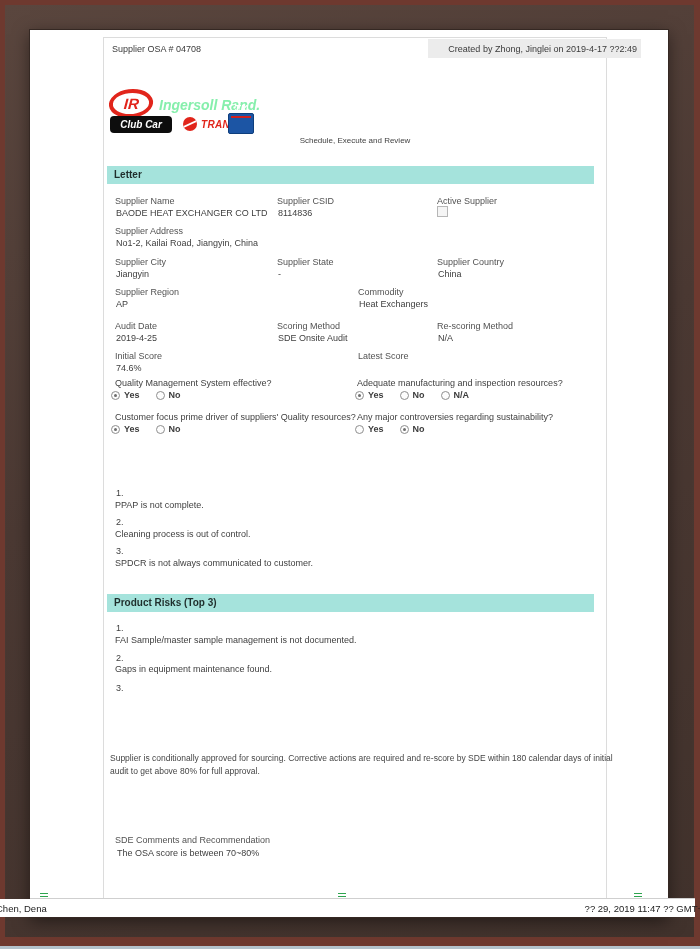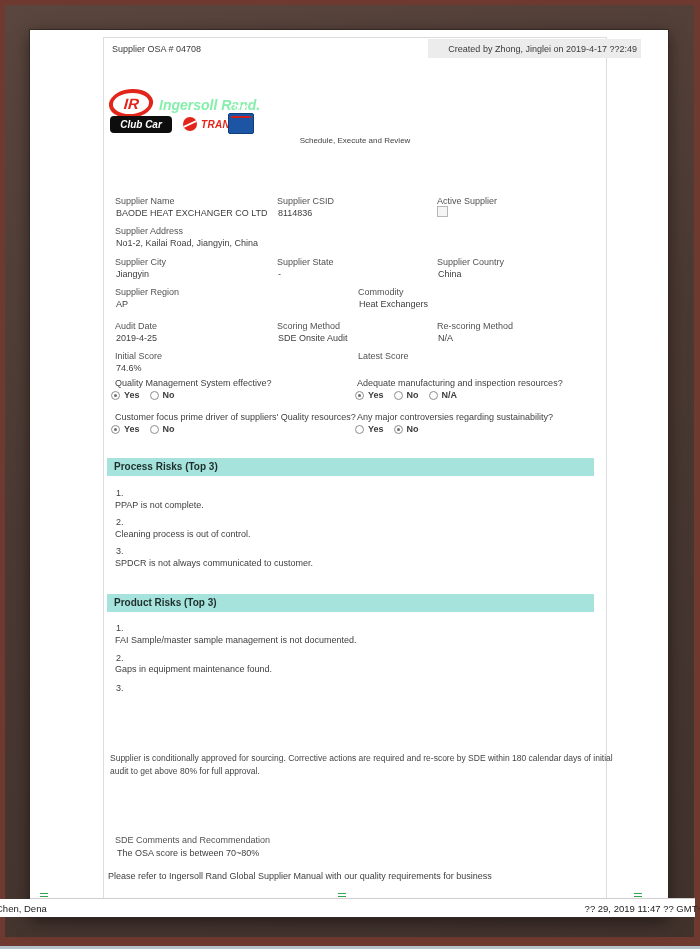--- a/index.html
+++ b/index.html
@@ -14,21 +14,21 @@
                 border:1px solid #dcdcdc; border-bottom:none; background:#fff; }
   .created-box { position:absolute; left:428px; top:39px; width:213px; height:19px; background:#ececec; }
   .t { position:absolute; white-space:nowrap; font-size:9px; color:#484848; }
   .lbl { color:#525252; }
   .val { color:#3e3e3e; }
   .hdr { font-size:9px; color:#3a3a3a; }
   .created-text { position:absolute; left:428px; top:44px; width:209px; text-align:right; font-size:9px; color:#3a3a3a; white-space:nowrap; }
   .bar { position:absolute; left:107px; width:487px; height:18px; background:#a5e3dc; color:#1f2e2c;
          font-weight:bold; font-size:10px; line-height:18px; padding-left:7px; }
   .qlbl { color:#3f3f3f; }
-  .optrow { position:absolute; display:flex; gap:10px; align-items:center; }
+  .optrow { position:absolute; display:flex; gap:16px; align-items:center; }
   .opt { display:flex; align-items:center; gap:4px; }
   .optlabel { font-size:9px; font-weight:bold; color:#3c3c3c; }
   .radio { width:9px; height:9px; border:1px solid #8f8f8f; border-radius:50%; background:#fdfdfd; position:relative; display:inline-block; }
   .radio.checked::after { content:""; position:absolute; left:2px; top:2px; width:3px; height:3px; border-radius:50%; background:#6e6e6e; }
   .checkbox { position:absolute; width:11px; height:11px; border:1px solid #b6b6b6; background:#f5f5f5; }
   .para { position:absolute; font-size:8.5px; line-height:13px; color:#454545; }
   
   .ir-oval { position:absolute; left:109px; top:89px; width:44px; height:29px; border:4px solid #e1251b; border-radius:50%;
              display:flex; align-items:center; justify-content:center; transform:skew(-8deg); background:#fff; }
   .ir-oval span { font-size:15px; font-style:italic; font-weight:900; color:#e1251b; transform:skew(4deg); }
@@ -67,20 +67,21 @@
     </div>
   <div class="ir-name">Ingersoll Rand.</div>
   <div class="clubcar">Club Car</div>
   <div class="trane-circle"></div>
   <div class="trane-name">TRANE</div>
   <div class="tk-badge">
       <span>TK</span>
     </div>
   <div class="tagline">Schedule, Execute and Review</div>
 
+  <div class="bar" style="top:166px">Letter</div>
 
   <div class="t lbl" style="left:115px;top:196px">Supplier Name</div>
   <div class="t val" style="left:116px;top:208px">BAODE HEAT EXCHANGER CO LTD</div>
   <div class="t lbl" style="left:277px;top:196px">Supplier CSID</div>
   <div class="t val" style="left:278px;top:208px">8114836</div>
   <div class="t lbl" style="left:437px;top:196px">Active Supplier</div>
   <div class="checkbox" style="left:437px;top:206px"></div>
 
   <div class="t lbl" style="left:115px;top:226px">Supplier Address</div>
   <div class="t val" style="left:116px;top:238px">No1-2, Kailai Road, Jiangyin, China</div>
@@ -154,42 +155,40 @@
     <span class="opt">
       <span class="radio"></span>
       <span class="optlabel">Yes</span>
     </span>
     <span class="opt">
       <span class="radio checked"></span>
       <span class="optlabel">No</span>
     </span>
   </div>
 
-  <div class="bar" style="top:458px">Process Risks (Top 3)</div>
   <div class="t val" style="left:116px;top:488px">1.</div>
   <div class="t val" style="left:115px;top:500px">PPAP is not complete.</div>
   <div class="t val" style="left:116px;top:517px">2.</div>
   <div class="t val" style="left:115px;top:529px">Cleaning process is out of control.</div>
   <div class="t val" style="left:116px;top:546px">3.</div>
   <div class="t val" style="left:115px;top:558px">SPDCR is not always communicated to customer.</div>
 
   <div class="bar" style="top:594px">Product Risks (Top 3)</div>
   <div class="t val" style="left:116px;top:623px">1.</div>
   <div class="t val" style="left:115px;top:635px">FAI Sample/master sample management is not documented.</div>
   <div class="t val" style="left:116px;top:653px">2.</div>
   <div class="t val" style="left:115px;top:664px">Gaps in equipment maintenance found.</div>
   <div class="t val" style="left:116px;top:683px">3.</div>
   <div class="t val" style="left:115px;top:695px"></div>
 
   <div class="para" style="left:110px;top:752px;width:512px">Supplier is conditionally approved for sourcing. Corrective actions are required and re-score by SDE within 180 calendar days of initial audit to get above 80% for full approval.</div>
 
   <div class="t lbl" style="left:115px;top:835px">SDE Comments and Recommendation</div>
   <div class="t val" style="left:117px;top:848px">The OSA score is between 70~80%</div>
 
-  <div class="t val" style="left:108px;top:871px">Please refer to Ingersoll Rand Global Supplier Manual with our quality requirements for business</div>
 
   <div class="tick" style="left:40px;top:893px"></div>
   <div class="tick" style="left:338px;top:893px"></div>
   <div class="tick" style="left:634px;top:893px"></div>
 
   <div class="bottomline"></div>
   <div class="footerband"></div>
   <div class="f-left">Chen, Dena</div>
   <div class="f-right">?? 29, 2019 11:47 ?? GMT+</div>
 

